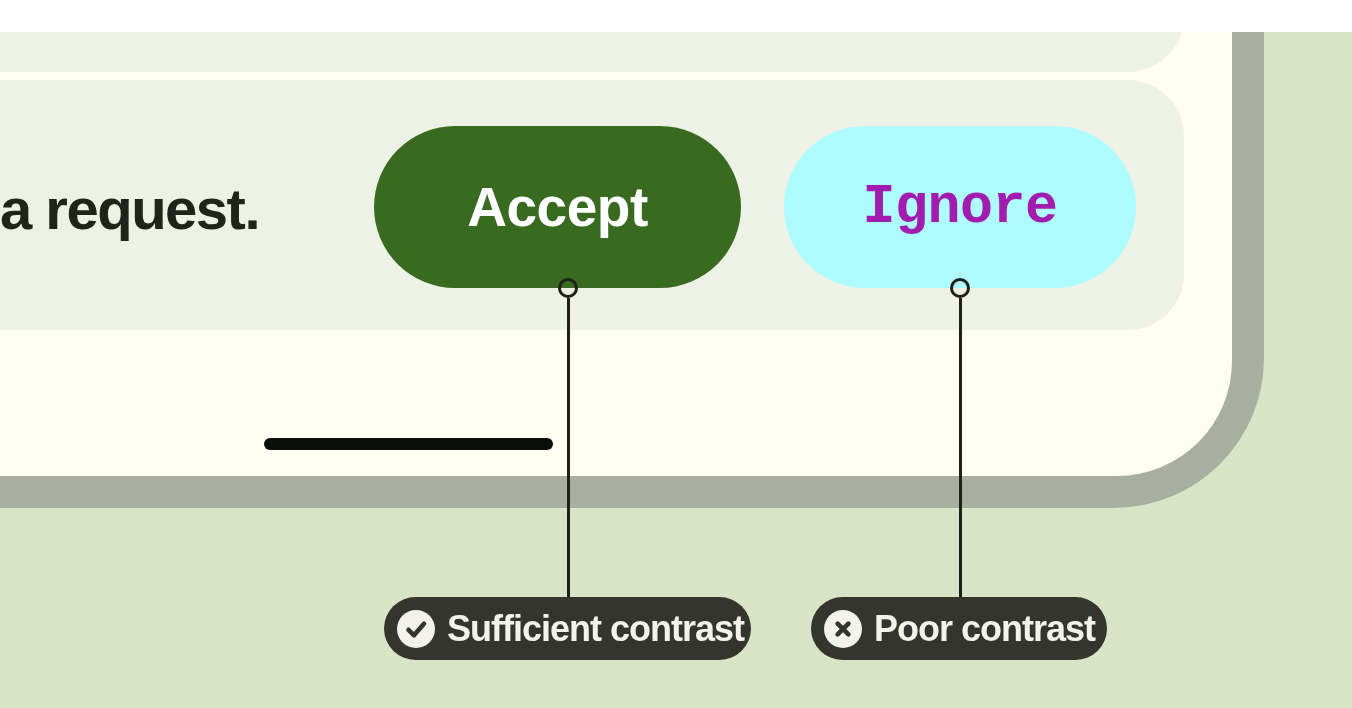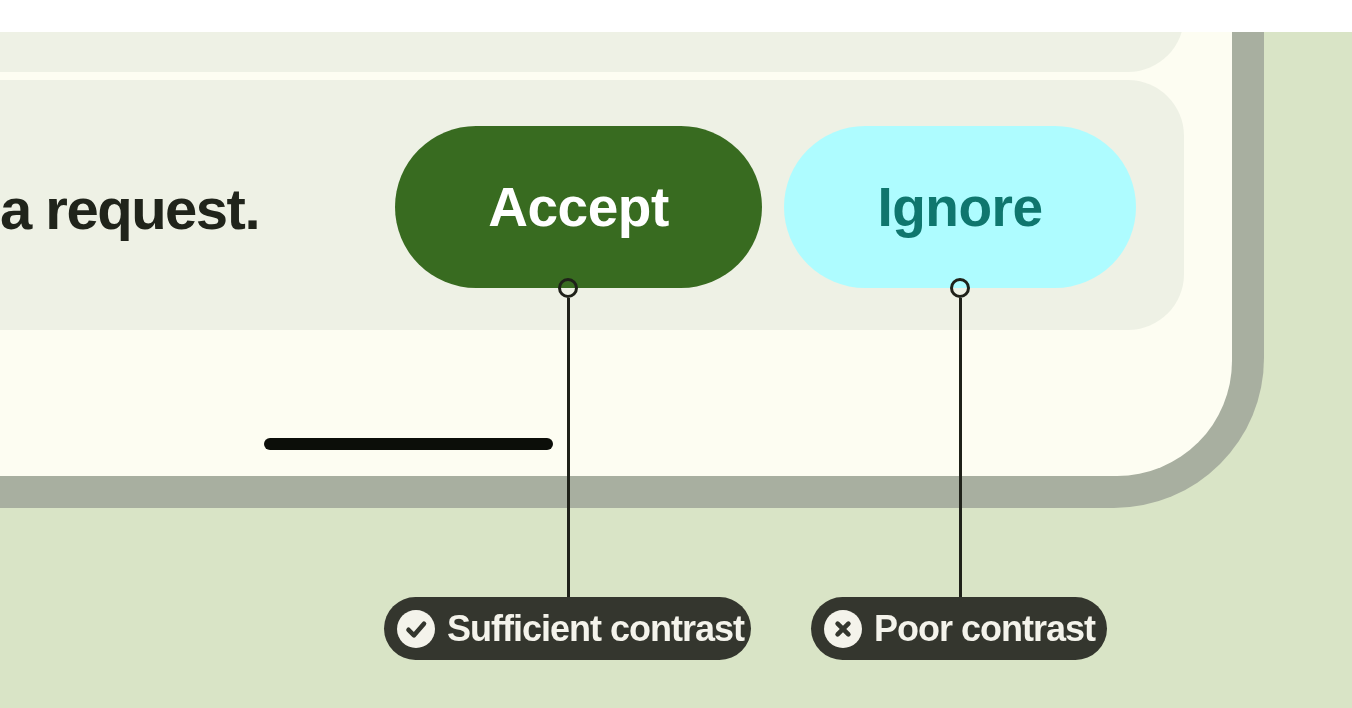--- a/index.html
+++ b/index.html
@@ -38,21 +38,21 @@
   }
 
   .btn {
     position: absolute; top: 94px; height: 162px;
     border: none; padding: 0; margin: 0;
     border-radius: 81px;
     display: flex; align-items: center; justify-content: center;
     font-family: inherit; font-size: 55px; font-weight: 700;
     letter-spacing: -0.5px; cursor: pointer;
   }
-  .btn-accept { left: 395px; width: 367px; background: #386b20; color: #ffffff; }
+  .btn-accept { left: 374px; width: 367px; background: #386b20; color: #ffffff; }
   .btn-ignore { left: 784px; width: 352px; background: #aefcff; color: #3ec414; }
 
   .home-bar {
     position: absolute; left: 264px; top: 406px;
     width: 289px; height: 12px; border-radius: 7px;
     background: #0c0e09;
   }
 
   .cnode {
     position: absolute; top: 246px;
@@ -104,21 +104,21 @@
   <div class="screen" style="background-color: rgb(253, 253, 242);"></div>
 
   <div class="card card-top" style="background-color: rgb(238, 241, 229);"></div>
 
   <div class="card card-main" style="background-color: rgb(238, 241, 229);"></div>
 
   <div class="dialog-text" style="color: rgb(32, 36, 27);">a request.</div>
 
   <button class="btn btn-accept" style="background-color: rgb(56, 107, 32); color: rgb(255, 255, 255);">Accept</button>
 
-  <button class="btn btn-ignore" style="background-color: rgb(174, 252, 255); color: #0f766e;">Ignore</button>
+  <button class="btn btn-ignore" style="background-color: rgb(174, 252, 255); color: #a21caf; font-family: Liberation Mono, monospace;">Ignore</button>
 
   <div class="home-bar" style="background-color: rgb(12, 14, 9);"></div>
 
   <div class="cnode cnode-1" style="border-color: rgb(31, 33, 25);"></div>
   <div class="cnode cnode-2" style="border-color: rgb(31, 33, 25);"></div>
 
   <div class="cline cline-1" style="background-color: rgb(31, 33, 25);"></div>
   <div class="cline cline-2" style="background-color: rgb(31, 33, 25);"></div>
 
   <div class="callout callout-1" style="background-color: rgb(52, 54, 46); color: rgb(244, 243, 235);">

